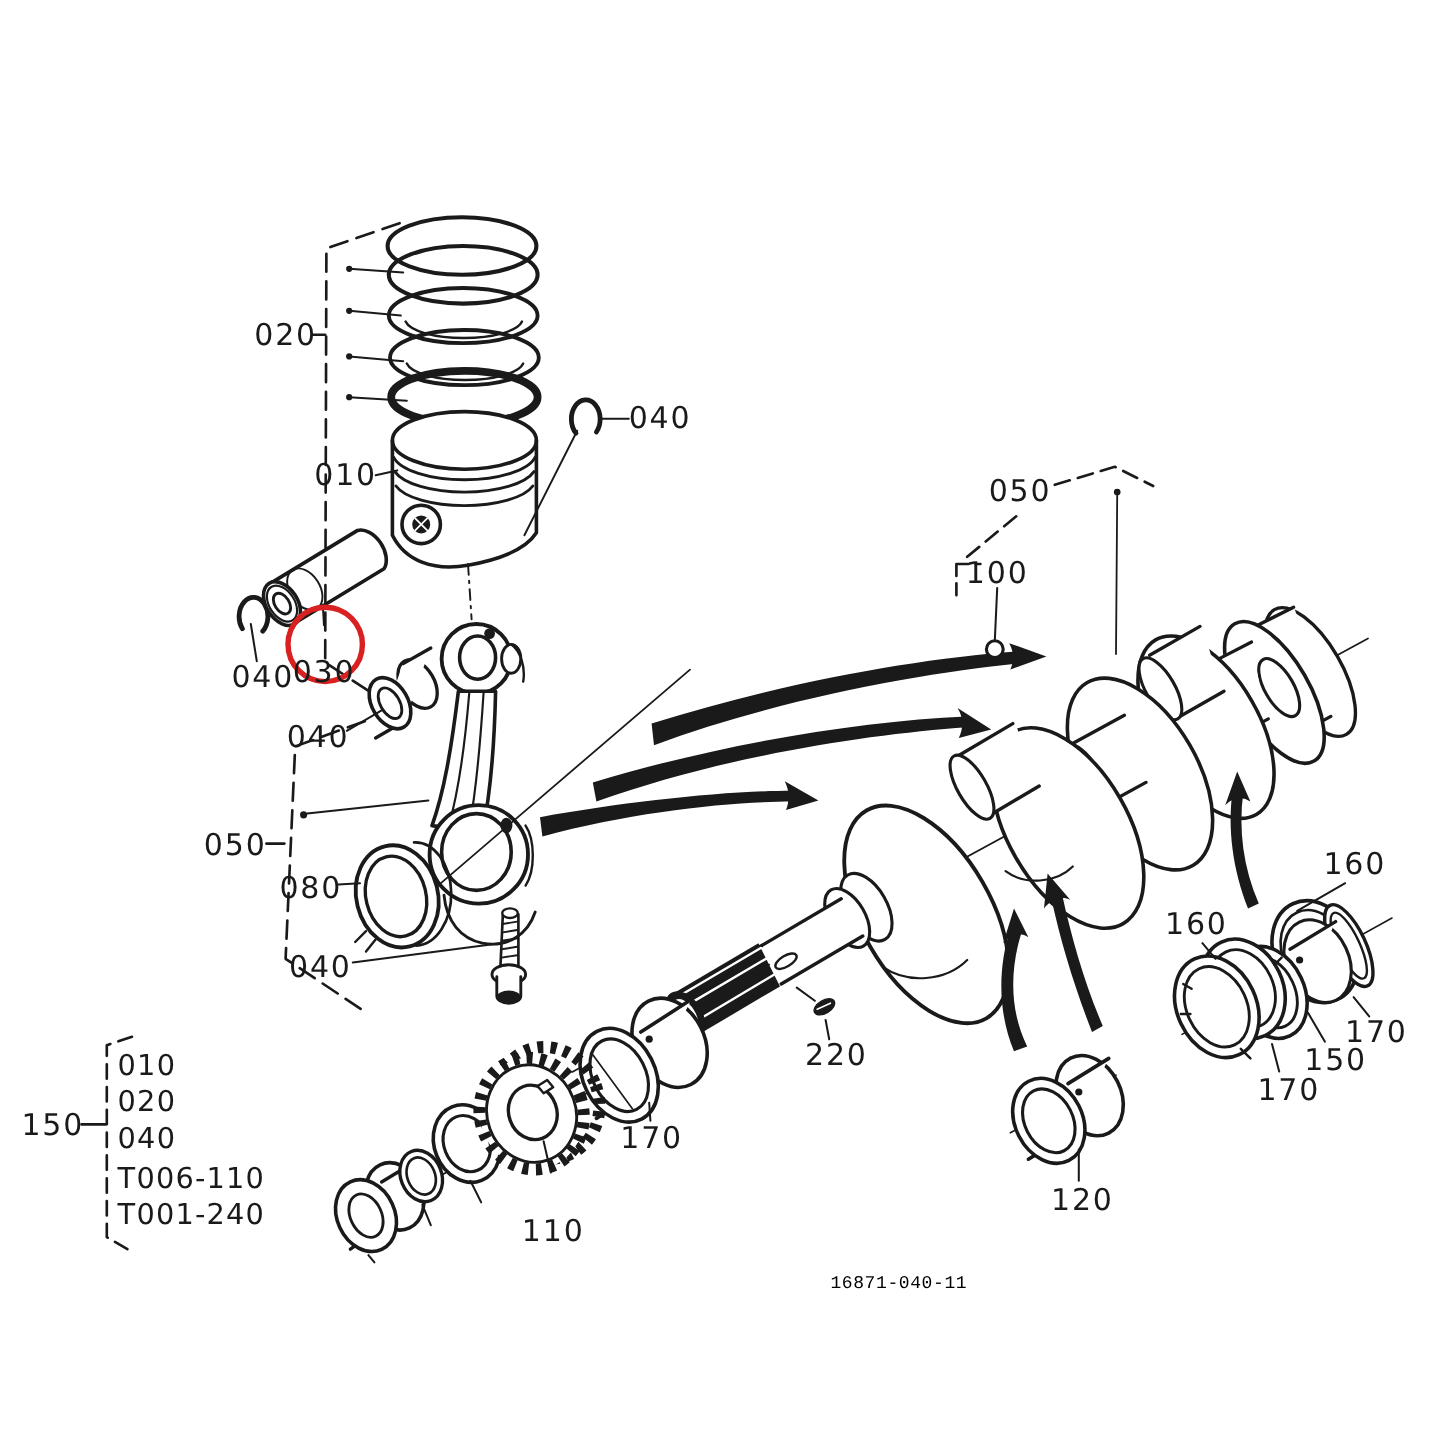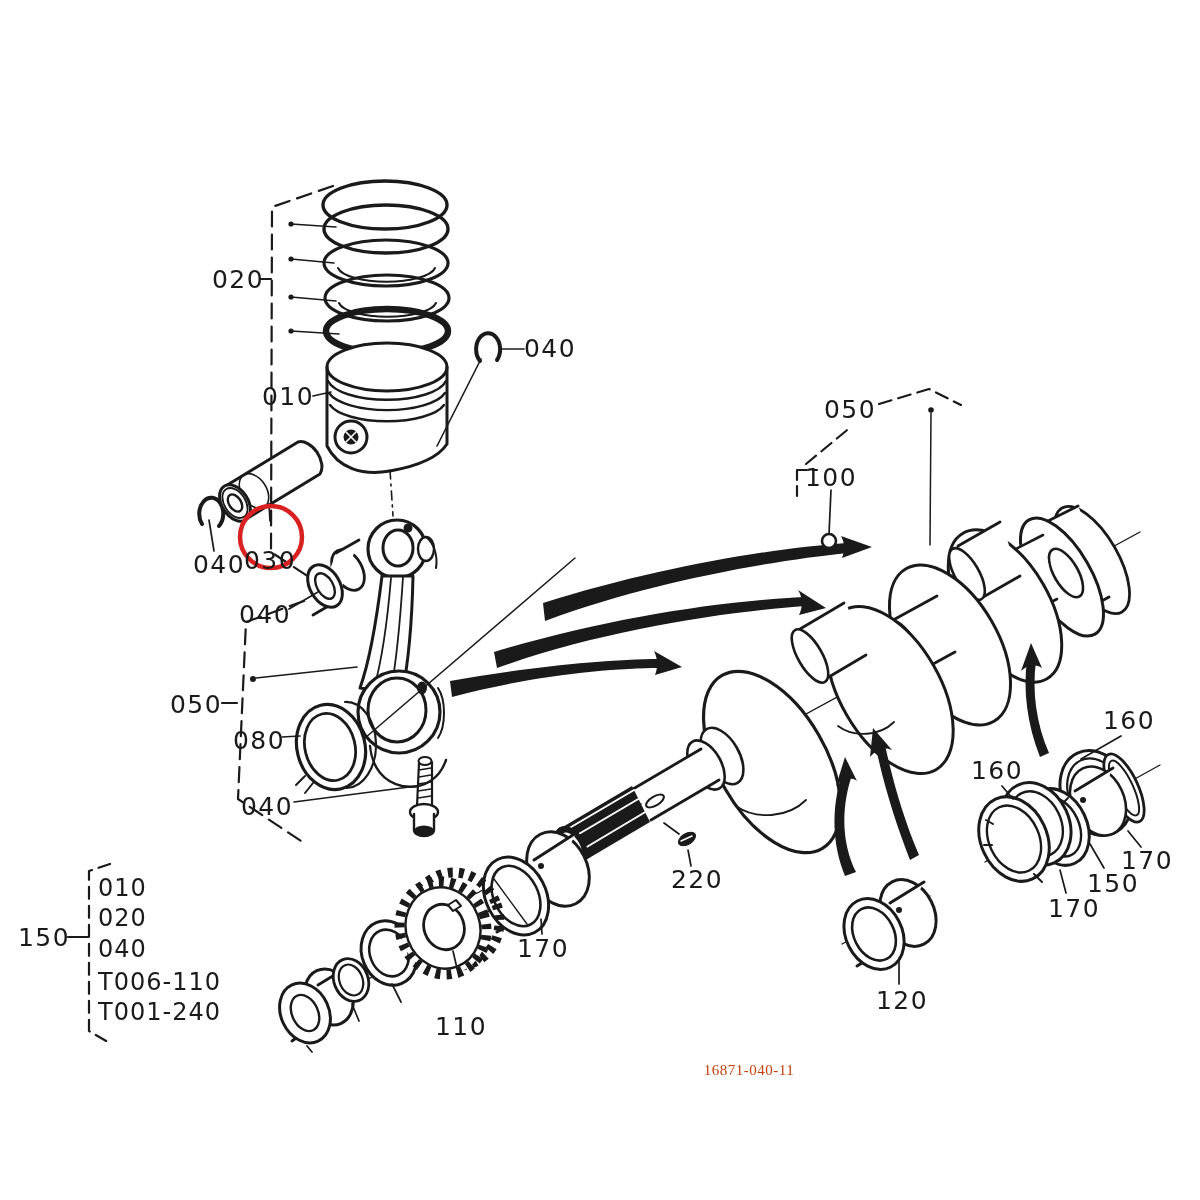--- a/index.html
+++ b/index.html
@@ -4,22 +4,22 @@
 <style>
   html,body{margin:0;padding:0;background:#fff;}
   .stage{position:relative;width:1200px;height:1200px;background:#ffffff;overflow:hidden;
          font-family:"DejaVu Sans","Liberation Sans",sans-serif;color:#1a1a1a;}
   .art{position:absolute;left:0;top:0;width:1200px;height:1200px;}
   .lbl{position:absolute;transform:translate(-50%,-50%);font-size:25px;letter-spacing:1.5px;
        white-space:nowrap;color:#1a1a1a;}
   .lst{position:absolute;left:98px;transform:translateY(-50%);font-size:24px;letter-spacing:1px;
        white-space:nowrap;color:#1a1a1a;}
   .ftr{position:absolute;transform:translate(-50%,-50%);
-       font-family:Liberation Serif, serif;font-size:15px;
-       letter-spacing:0.5px;color:#c2410c;}
+       font-family:Liberation Mono, monospace;font-size:15px;
+       letter-spacing:0.5px;color:#000000;}
   
   .s{stroke:#1a1a1a;fill:none;stroke-width:3;stroke-linecap:round;stroke-linejoin:round;}
   .w{stroke:#1a1a1a;fill:#ffffff;stroke-width:3;stroke-linecap:round;stroke-linejoin:round;}
   .q{fill:#ffffff;stroke:none;}
   .d{fill:#1a1a1a;stroke:none;}
   .wt{stroke:#ffffff;fill:none;stroke-linecap:round;}
 </style>
 </head>
 <body>
 

